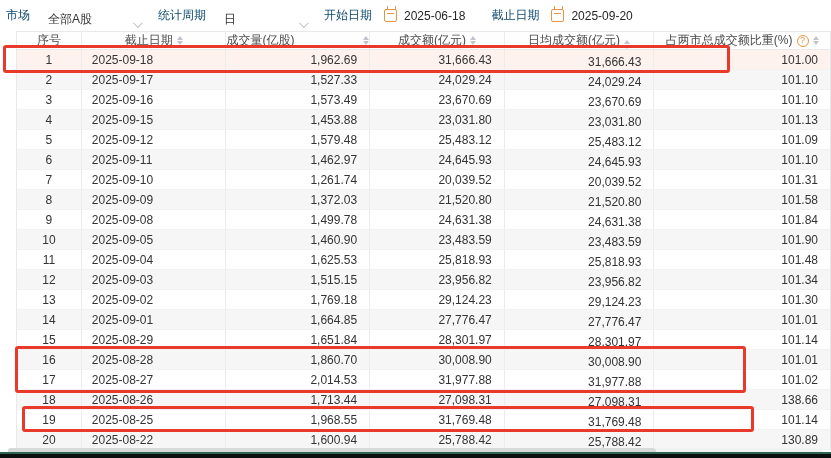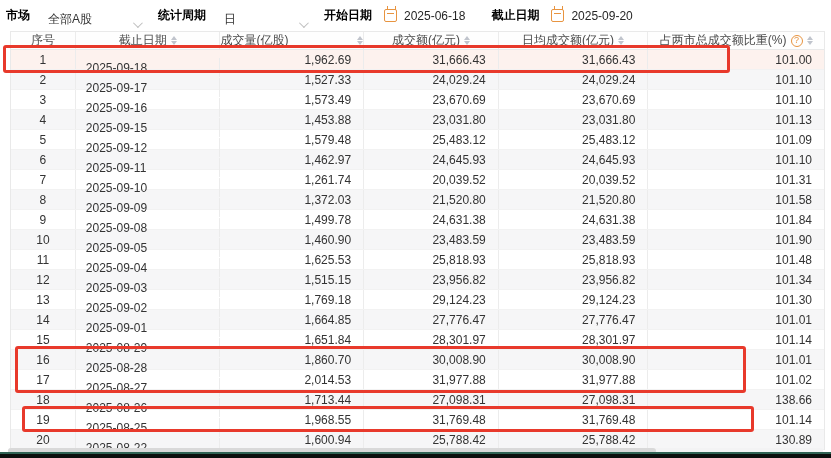--- a/index.html
+++ b/index.html
@@ -5,44 +5,44 @@
   :root{
     --red:#e8392b; --txt:#333; --hdr:#4a4a4a; --grid:#ececec;
     --rowgray:#f6f6f7; --pink:#fdf2ee; --caret:#c0c4cc; --orange:#e89440;
   }
   *{box-sizing:border-box; margin:0; padding:0;}
   html,body{width:831px;height:458px;overflow:hidden;}
   body{font-family:"Liberation Sans","DejaVu Sans",sans-serif;font-size:12px;color:var(--txt);background:#fff;position:relative;}
 
   
   .filter-bar{display:flex;align-items:center;height:31px;padding-left:6px;background:#fff;}
-  .flabel{color:#000000;white-space:nowrap;font-weight:bold;}
+  .flabel{color:#0c4a6e;white-space:nowrap;}
   .fselect{display:flex;align-items:flex-end;justify-content:space-between;height:24px;padding:0 8px 0 6px;margin:0 10px 0 12px;cursor:pointer;}
   .fselect.w1{width:106px;} .fselect.w2{width:96px;}
   .chev{width:7px;height:7px;border-right:1.5px solid #bfbfbf;border-bottom:1.5px solid #bfbfbf;transform:rotate(45deg) translateY(-2px);}
   .datebox{display:flex;align-items:center;gap:7px;margin:0 26px 0 12px;cursor:pointer;}
   .cal{position:relative;width:13px;height:13px;border:1.3px solid var(--orange);border-radius:2px;}
   .cal:before{content:"";position:absolute;left:2px;right:2px;top:2.5px;border-top:1.3px solid var(--orange);}
   .cal:after{content:"";position:absolute;top:-4px;left:1.5px;width:2px;height:4px;border-left:1.3px solid var(--orange);border-right:1.3px solid var(--orange);padding-left:5px;}
   .dateval{color:#262626;}
 
   
-  .data-table{position:absolute;left:10px;top:31px;width:815px;border:1px solid #e9e9e9;border-bottom:none;}
+  .data-table{position:absolute;left:16px;top:31px;width:815px;border:1px solid #e9e9e9;border-bottom:none;}
   .tr,.thead{display:flex;width:100%;}
   .thead{height:18px;background:#fefefe;border-bottom:1px solid #e9e9e9;}
   .th{display:flex;align-items:center;justify-content:center;gap:4px;color:var(--hdr);border-right:1px solid var(--grid);height:100%;}
   .th:last-child,.td:last-child{border-right:none;}
   .tr{height:20px;border-bottom:1px solid #f2f2f2;background:#fff;}
   .tr.even{background:var(--rowgray);}
   .tr.first{background:var(--pink);}
   .td{display:flex;align-items:center;height:100%;border-right:1px solid var(--grid);color:#333;}
   .c0{width:65px;justify-content:center;}
   .c1{width:145px;}
-  .td.c1{padding-left:10px;margin-top:8px;}
-  .c2{width:144px;justify-content:space-between;} .c3{width:135px;} .c4{width:150px;} .c5{width:176px;}
+  .td.c1{padding-left:10px;}
+  .c2{width:144px;justify-content:space-between;} .c3{width:135px;} .c4{width:150px;align-items:flex-end;} .c5{width:176px;}
   .td.c2,.td.c3,.td.c4,.td.c5{justify-content:flex-end;padding-right:12px;}
 
   .sort{display:inline-flex;flex-direction:column;gap:1px;align-items:center;}
   .sort i{display:block;width:0;height:0;border-left:3.5px solid transparent;border-right:3.5px solid transparent;}
   .sort .up{border-bottom:4px solid var(--caret);}
   .sort .dn{border-top:4px solid var(--caret);}
   .help{display:inline-flex;align-items:center;justify-content:center;width:12px;height:12px;border:1px solid var(--orange);border-radius:50%;color:var(--orange);font-size:9px;line-height:1;cursor:pointer;}
 
   
   .annot{position:absolute;border:3px solid var(--red);border-radius:3px;pointer-events:none;}

